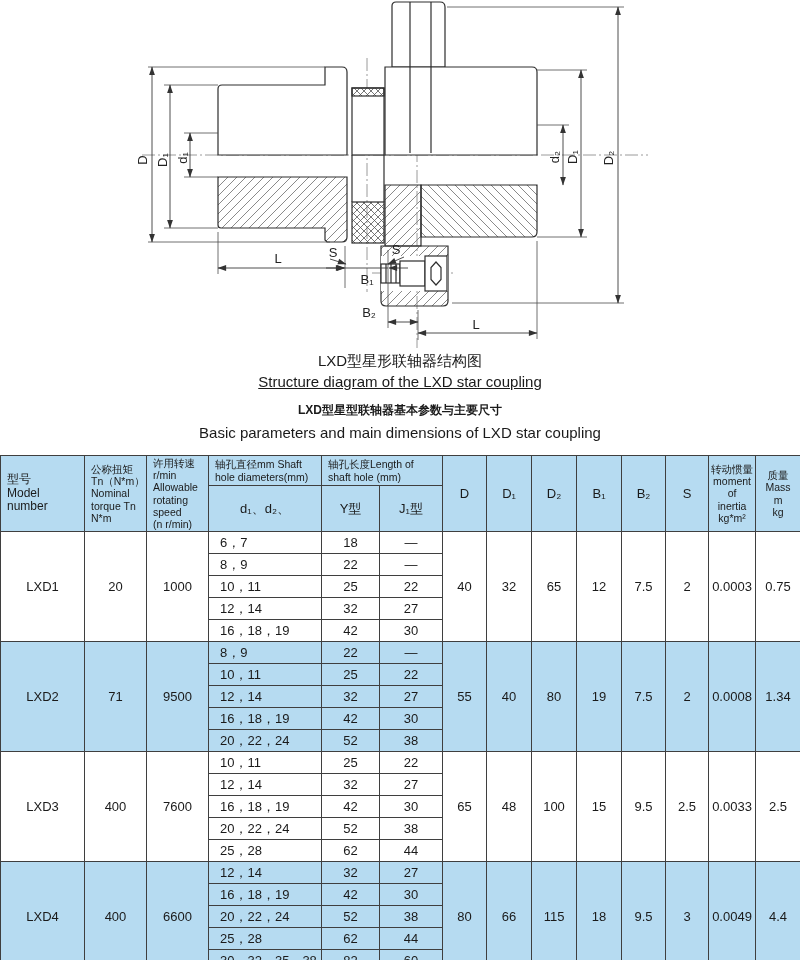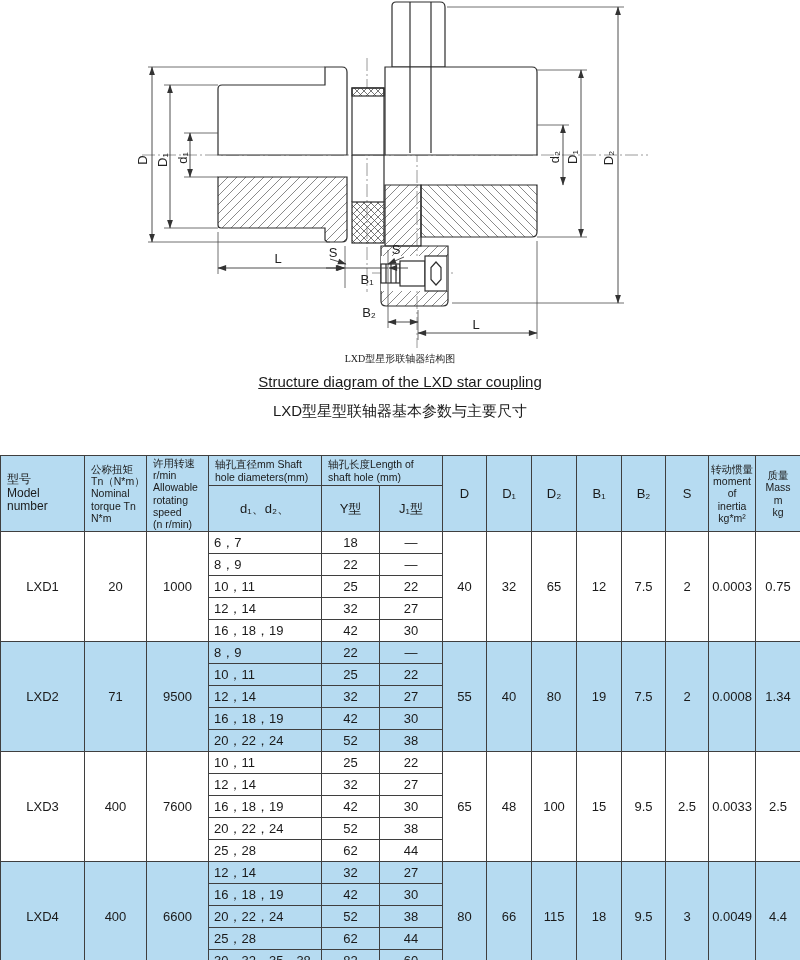--- a/index.html
+++ b/index.html
@@ -7,36 +7,36 @@
         font-family:"Liberation Sans","DejaVu Sans",sans-serif;color:#1a1a1a;}
   
   #drawing{position:absolute;left:0;top:0;}
   .cl{stroke:#8f8f8f;stroke-width:0.9;stroke-dasharray:13 3 2 3;}
   .ext{stroke:#4c4c4c;stroke-width:0.8;}
   .dim{stroke:#3a3a3a;stroke-width:0.9;}
   .out{stroke:#2e2e2e;stroke-width:1.2;}
   .dimtxt{font-size:13px;fill:#222;stroke:none;}
   
   .cap{position:absolute;left:0;right:0;text-align:center;}
-  #cap-zh1{top:352px;font-size:10px;font-family:Liberation Serif, serif;}
+  #cap-zh1{top:352px;font-size:15px;}
   #cap-en1{top:373px;font-size:15px;text-decoration:underline;}
-  #cap-zh2{top:402px;font-size:15px;}
+  #cap-zh2{top:402px;font-size:12px;font-weight:bold;}
   #cap-en2{top:424px;font-size:15px;}
   
   #table-wrap{position:absolute;left:0;top:455px;width:800px;}
   table{border-collapse:collapse;table-layout:fixed;width:800px;}
   th,td{border:1px solid #3f3f3f;padding:0;text-align:center;vertical-align:middle;
         font-weight:normal;overflow:hidden;}
   thead th{font-size:10.5px;line-height:1.16;white-space:pre-line;}
   thead tr.h1{height:30px;}
   thead tr.h2{height:46px;}
   th.halign{text-align:left;padding-left:6px;}
   th.hsub{font-size:13px;}
   tbody td{height:21px;font-size:13px;}
-  td.dcol{text-align:left;padding-left:5px;}
+  td.dcol{text-align:left;padding-left:11px;}
   .shaded{background:#b6dbf1;}
 </style>
 </head>
 <body>
 <div id="page">
 
 <svg id="drawing" width="800" height="352" viewBox="0 0 800 352">
   <defs>
     <pattern id="h1" width="9" height="9" patternUnits="userSpaceOnUse">
       <path d="M-1,10 L10,-1" stroke="#8a8a8a" stroke-width="1" fill="none"></path>
@@ -141,20 +141,21 @@
     <text class="dimtxt" x="396" y="254" text-anchor="middle" font-size="12">S</text>
     <text class="dimtxt" x="367" y="284" text-anchor="middle" font-size="12">B₁</text>
     <text class="dimtxt" x="369" y="317" text-anchor="middle" font-size="12">B₂</text>
     <text class="dimtxt" x="476" y="329" text-anchor="middle">L</text>
   </g>
 </svg>
 
 <div class="cap" id="cap-zh1">LXD型星形联轴器结构图</div>
 <div class="cap" id="cap-en1">Structure diagram of the LXD star coupling</div>
 <div class="cap" id="cap-zh2">LXD型星型联轴器基本参数与主要尺寸</div>
+<div class="cap" id="cap-en2">Basic parameters and main dimensions of LXD star coupling</div>
 
 <div id="table-wrap">
 <table>
   <colgroup>
     <col style="width:84px">
           <col style="width:62px">
           <col style="width:62px">
     <col style="width:113px">
           <col style="width:58px">
           <col style="width:63px">

